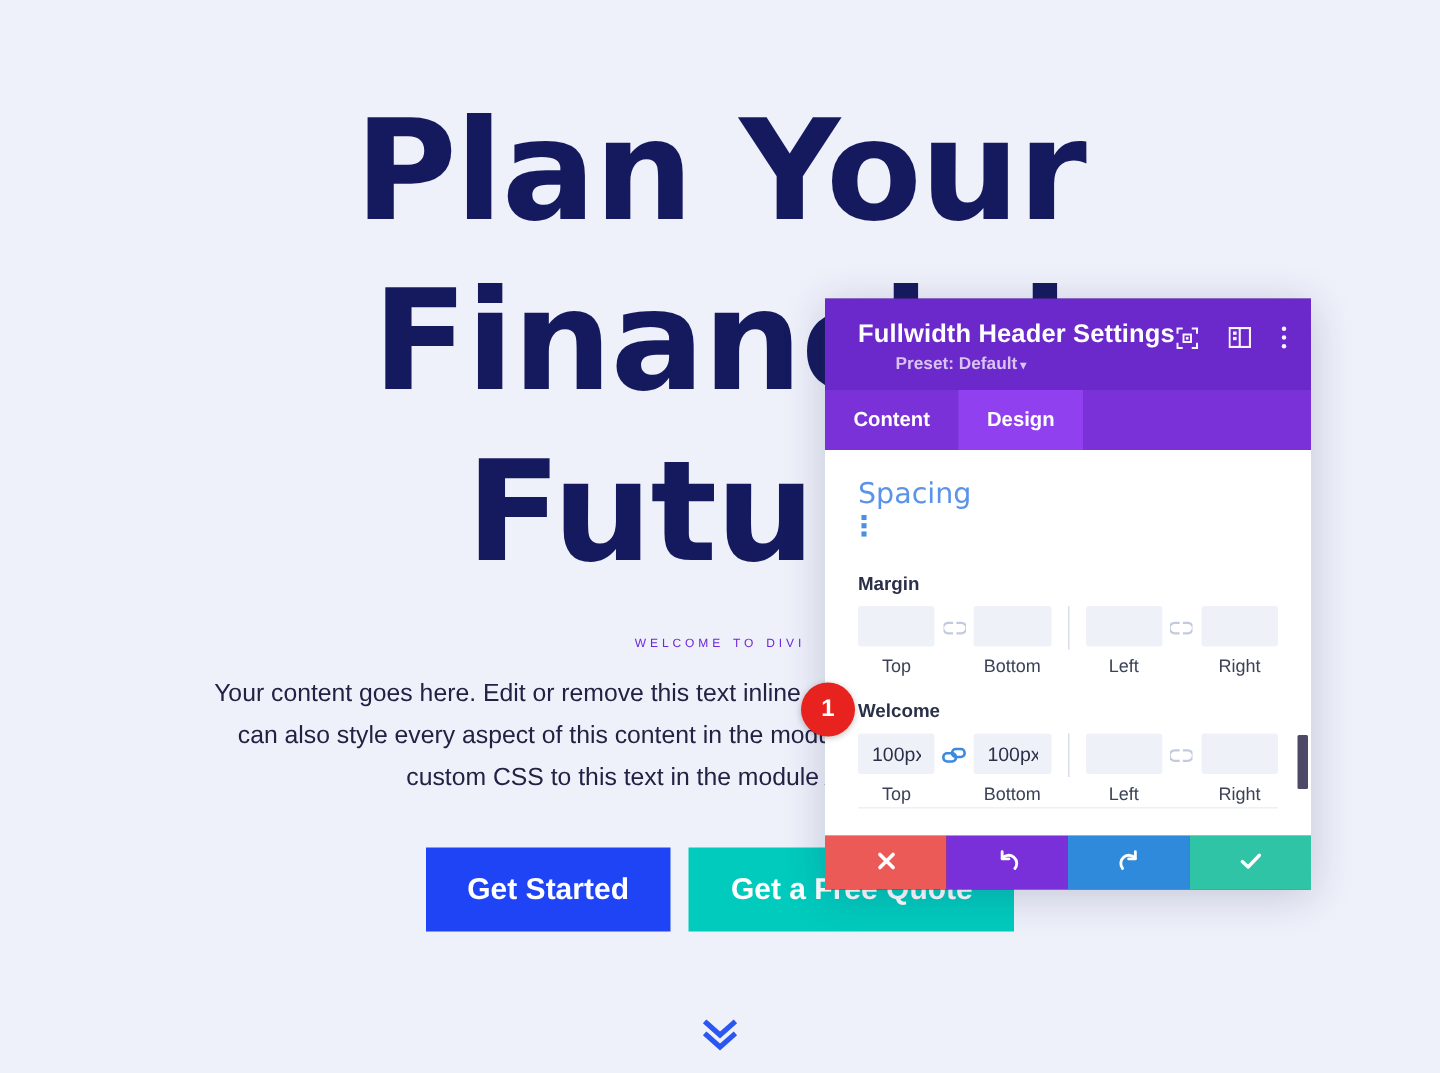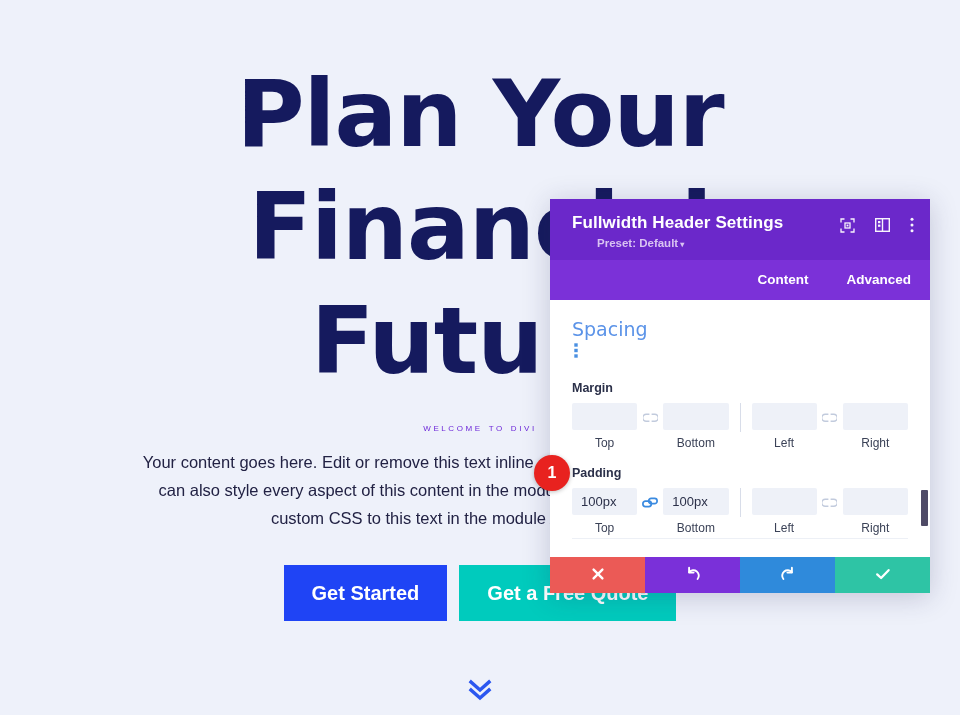--- a/index.html
+++ b/index.html
@@ -83,21 +83,21 @@
     margin-top: 50px;
     color: #2b57f0;
     line-height: 0;
   }
 
   
   .panel {
     position: absolute;
     left: 550px;
     top: 199px;
-    width: 380px;
+    width: 324px;
     height: 394px;
     background: #4c1d95;
     box-shadow: 0 4px 26px rgba(40, 40, 90, 0.22);
     display: flex;
     flex-direction: column;
     overflow: hidden;
   }
 
   .panel-header {
     background: #6b28ca;
@@ -129,21 +129,20 @@
   }
   .hdr-icon {
     cursor: pointer;
     display: block;
     opacity: 0.95;
   }
 
   .panel-tabs {
     display: flex;
     background: #7b31d8;
-    justify-content: flex-end;
   }
   .panel-tab {
     padding: 12px 19px 13px 19px;
     color: #ffffff;
     font-size: 13.5px;
     font-weight: 700;
     cursor: pointer;
     white-space: nowrap;
   }
   .panel-tab.active { background: #9040ee; }
@@ -346,21 +345,21 @@
           <circle cx="2" cy="2.2" r="1.5" fill="#ffffff"></circle>
           <circle cx="2" cy="8" r="1.5" fill="#ffffff"></circle>
           <circle cx="2" cy="13.8" r="1.5" fill="#ffffff"></circle>
         </svg>
       </span>
     </div>
   </div>
 
   <div class="panel-tabs">
     <div class="panel-tab">Content</div>
-    <div class="panel-tab">Advanced</div>
+    <div class="panel-tab active">Design</div>
   </div>
 
   <div class="panel-body">
 
     <div class="section-head">
       <div class="section-title">Spacing</div>
       <span class="section-dots">
         <svg width="4" height="15" viewBox="0 0 4 15" aria-hidden="true">
           <rect x="0.3" y="0.3" width="3.4" height="3.4" fill="#4a90e2"></rect>
           <rect x="0.3" y="5.8" width="3.4" height="3.4" fill="#4a90e2"></rect>
@@ -405,21 +404,21 @@
           </div>
           <div class="spacing-cell">
             <input class="spacing-input" type="text" value="" style="">
             <div class="spacing-caption">Right</div>
           </div>
         </div>
       </div>
     </div>
 
     <div class="field-group">
-      <div class="field-label">Padding</div>
+      <div class="field-label">Welcome</div>
 
       <div class="spacing-row">
         <div class="spacing-pair">
           <div class="spacing-cell">
             <input class="spacing-input" type="text" value="100px" style="">
             <div class="spacing-caption">Top</div>
           </div>
           <div class="link-toggle">
             <svg width="16" height="11" viewBox="0 0 16 11" aria-hidden="true">
               <rect x="0.9" y="4.2" width="8.4" height="5.4" rx="2.5" fill="none" stroke="#3a8ae0" stroke-width="1.7"></rect>

